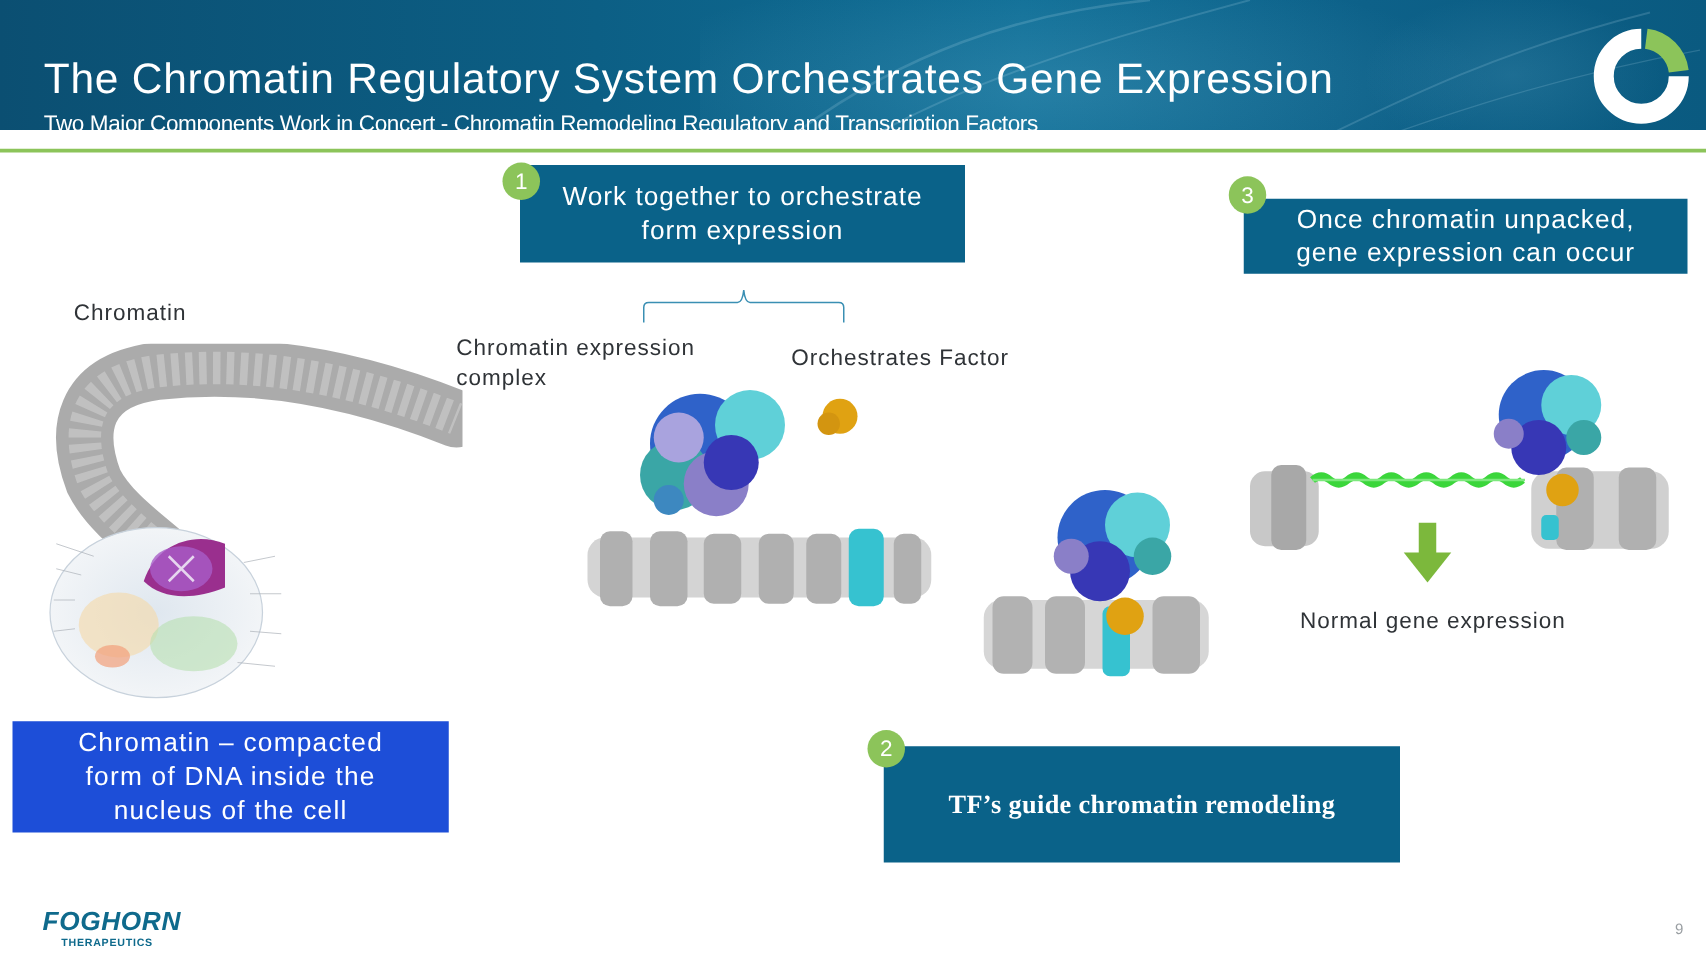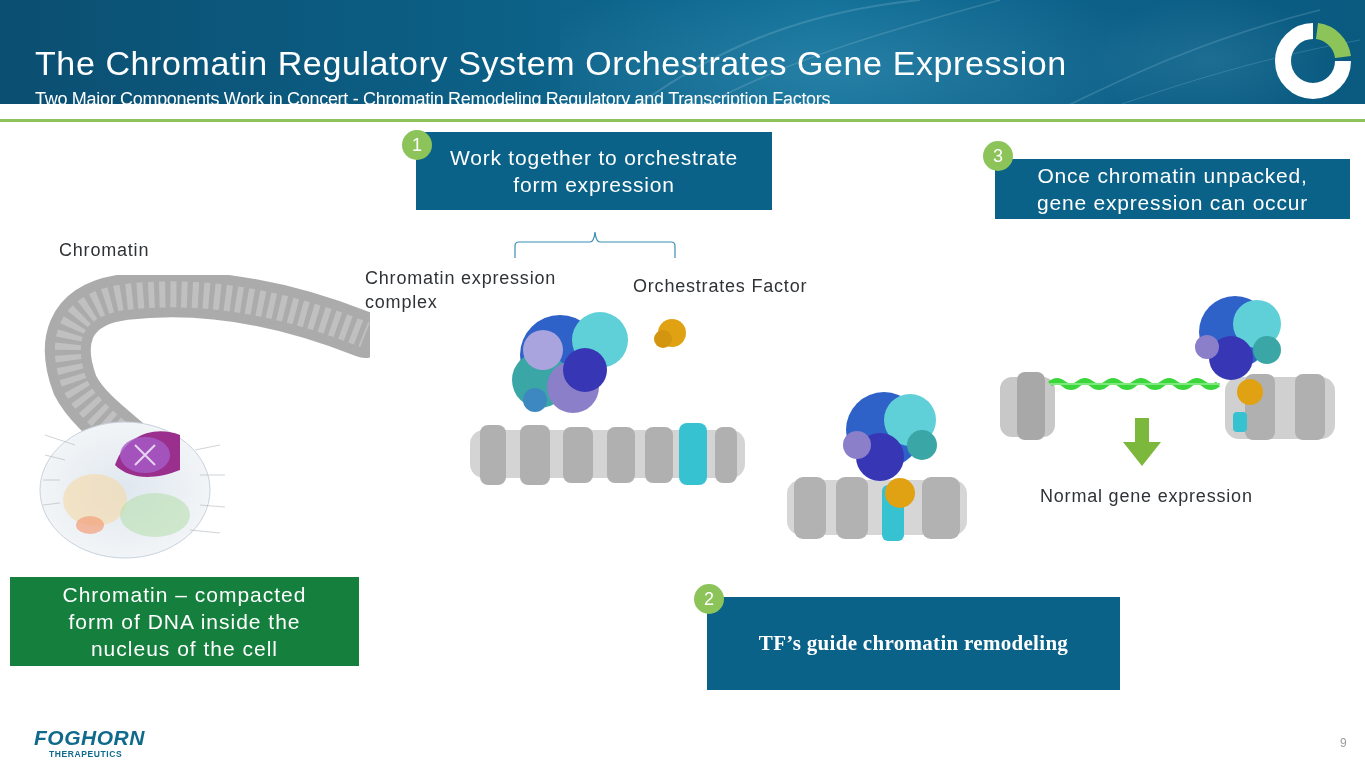--- a/index.html
+++ b/index.html
@@ -32,21 +32,21 @@
   }
   .corner-logo { position: absolute; left: 1272px; top: 20px; width: 82px; height: 82px; z-index: 2; }
 
   
   .box-dark {
     position: absolute; background: #0a6289; color: #ffffff; text-align: center;
     font-size: 21px; line-height: 27px; letter-spacing: 0.8px;
     display: flex; flex-direction: column; justify-content: center;
   }
   .box-light {
-    position: absolute; background: #15803d; color: #ffffff; text-align: center;
+    position: absolute; background: #1d4ed8; color: #ffffff; text-align: center;
     font-size: 21px; line-height: 27px; letter-spacing: 1px;
     display: flex; flex-direction: column; justify-content: center;
   }
   .badge {
     position: absolute; width: 30px; height: 30px; border-radius: 50%;
     background: #8cc45a; color: #ffffff; font-size: 18px; text-align: center; line-height: 30px;
     z-index: 3;
   }
   .label {
     position: absolute; color: #2f3337; font-size: 18px; letter-spacing: 0.8px;

